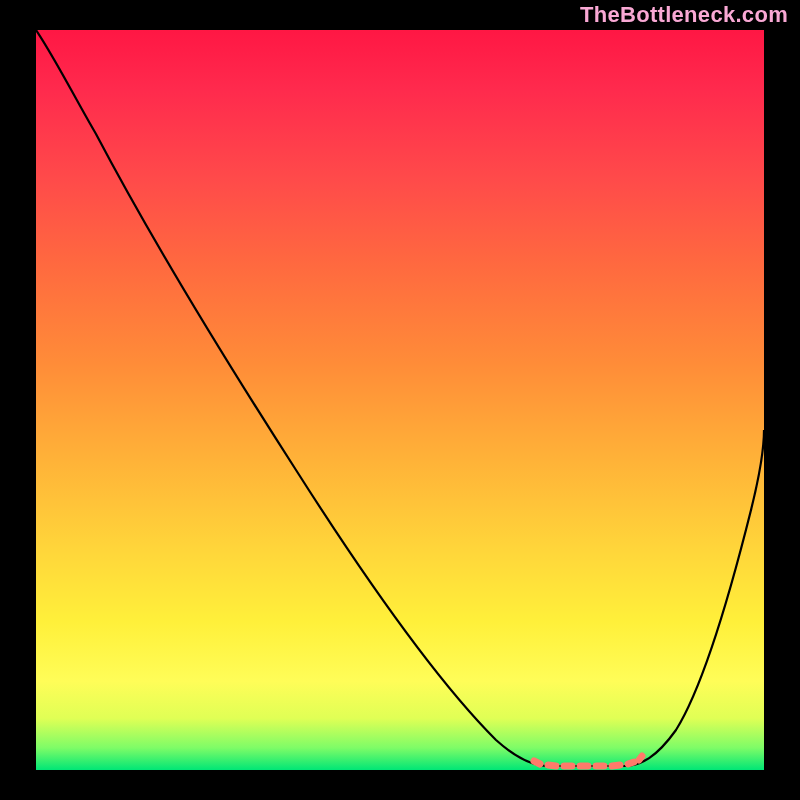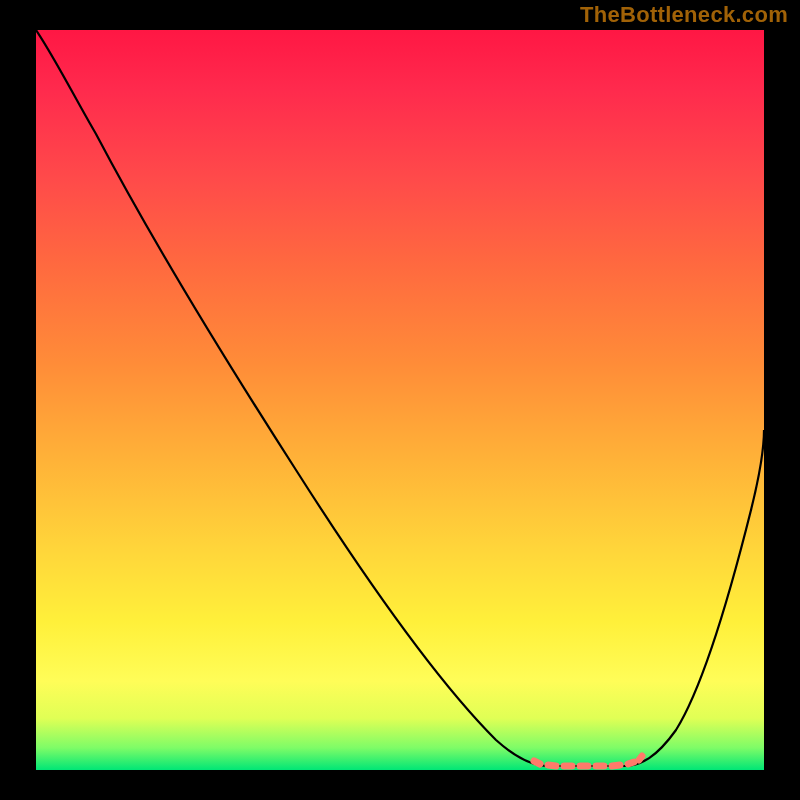--- a/index.html
+++ b/index.html
@@ -14,21 +14,21 @@
   .outer {
     position: relative;
     width: 800px;
     height: 800px;
     background: #000;
   }
   .watermark {
     position: absolute;
     top: 2px;
     right: 12px;
-    color: #a16207;
+    color: #f9a8d4;
     font-size: 22px;
     font-weight: 600;
     letter-spacing: 0.3px;
     z-index: 5;
   }
   .plot {
     position: absolute;
     left: 36px;
     top: 30px;
     width: 728px;

